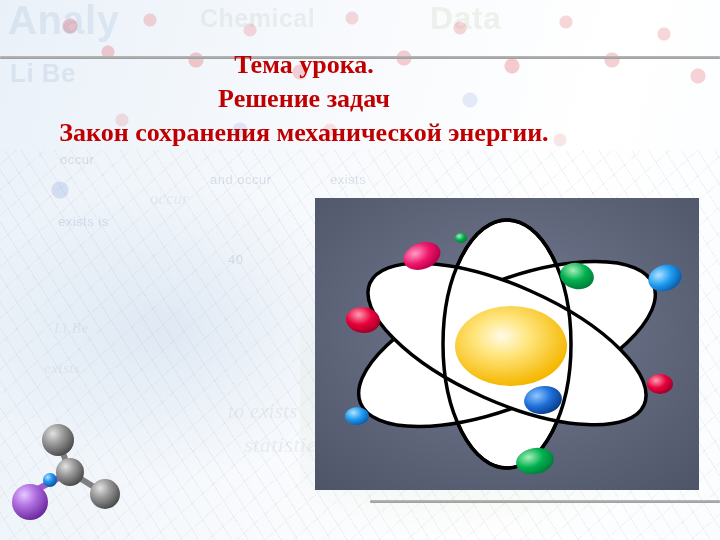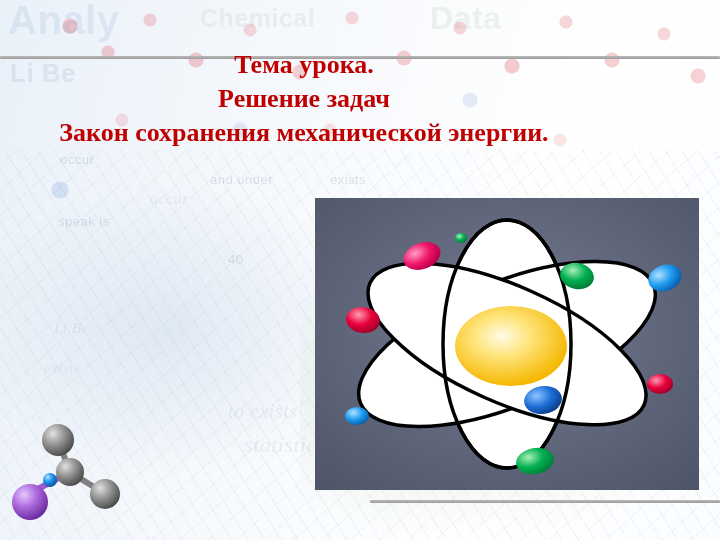--- a/index.html
+++ b/index.html
@@ -162,22 +162,22 @@
   <div class="bg-hatch"></div>
   <div class="bg-mol-blue"></div>
   <div class="bg-mol-red"></div>
 
   <div class="bg-text-layer">
     <span class="bg-word bg-big-1">Analy</span>
     <span class="bg-word bg-big-2">Chemical</span>
     <span class="bg-word bg-big-3">Data</span>
     <span class="bg-word bg-big-4">Li  Be</span>
     <span class="bg-word bg-small" style="left:60px; top:152px;">occur</span>
-    <span class="bg-word bg-small" style="left:58px; top:214px;">speak is</span>
-    <span class="bg-word bg-small" style="left:210px; top:172px;">and under</span>
+    <span class="bg-word bg-small" style="left:58px; top:214px;">exists is</span>
+    <span class="bg-word bg-small" style="left:210px; top:172px;">and occur</span>
     <span class="bg-word bg-small" style="left:330px; top:172px;">exists</span>
     <span class="bg-word bg-small" style="left:228px; top:252px;">40</span>
     <span class="bg-script" style="left:150px; top:190px; font-size:16px;">occur</span>
     <span class="bg-script" style="left:228px; top:400px; font-size:20px;">to exists</span>
     <span class="bg-script" style="left:244px; top:432px; font-size:22px;">statistics</span>
     <span class="bg-script" style="left:54px; top:320px; font-size:15px;">Li  Be</span>
     <span class="bg-script" style="left:44px; top:360px; font-size:15px;">exists</span>
   </div>
 
   <div class="rule rule-top"></div>

